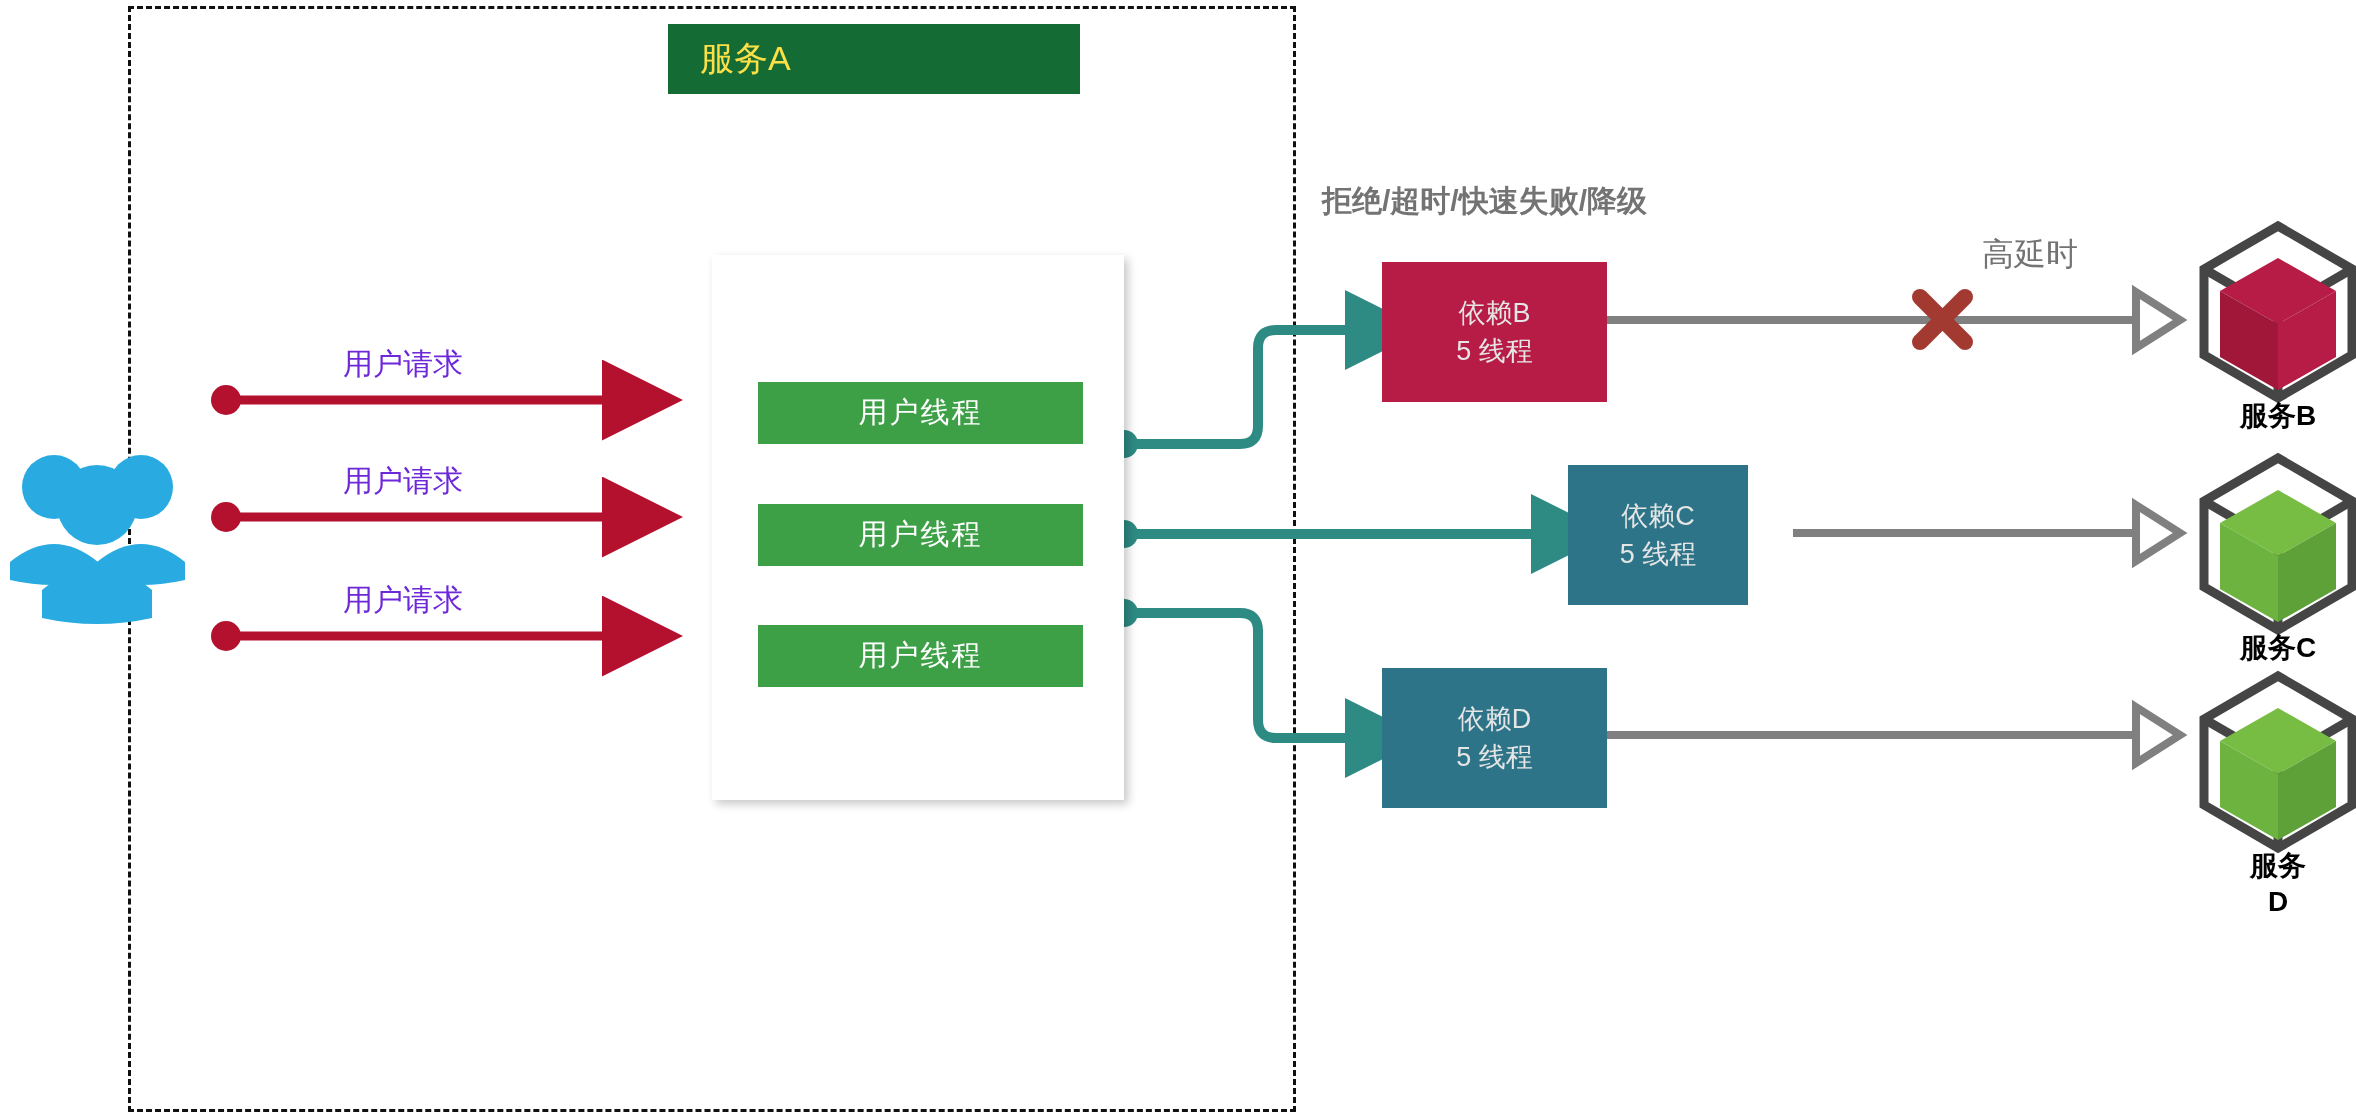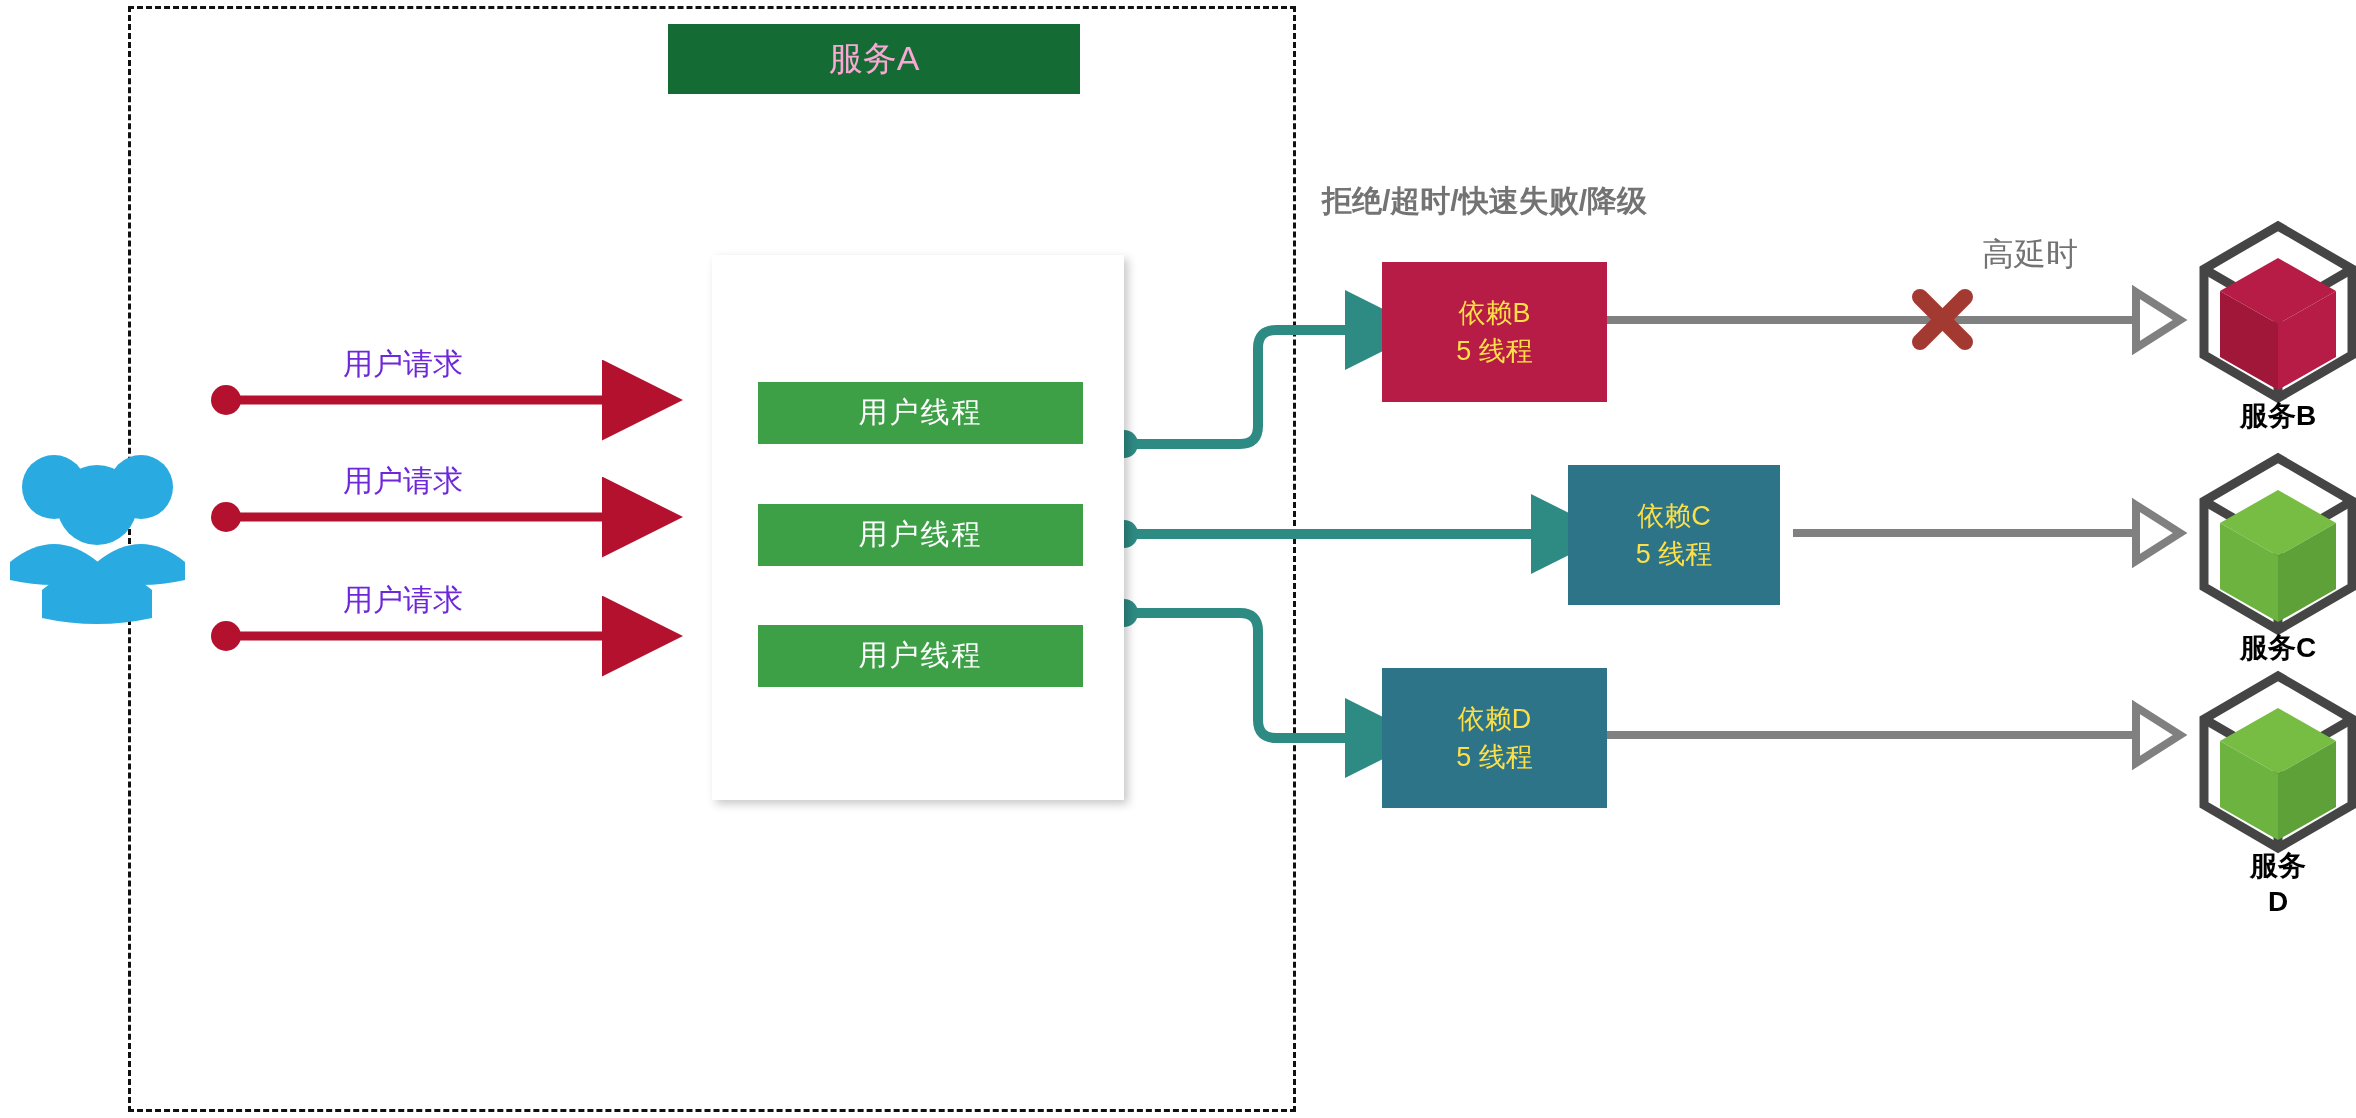--- a/index.html
+++ b/index.html
@@ -7,38 +7,38 @@
        font-family:"Liberation Sans","DejaVu Sans",sans-serif;}
   .stage{position:absolute;left:0;top:0;width:2356px;height:1118px;}
   .svg-layer{position:absolute;left:0;top:0;width:2356px;height:1118px;}
 
   
   .boundary{position:absolute;left:128px;top:6px;width:1168px;height:1106px;
             border:3px dashed #111111;box-sizing:border-box;}
 
   
   .svcA{position:absolute;left:668px;top:24px;width:412px;height:70px;
-        background:#146B33;color:#f9a8d4;font-size:34px;
-        display:flex;align-items:center;box-sizing:border-box;justify-content:center;}
+        background:#146B33;color:#fde047;font-size:34px;
+        display:flex;align-items:center;padding-left:32px;box-sizing:border-box;}
 
   
   .pool{position:absolute;left:712px;top:255px;width:412px;height:545px;
         background:#ffffff;box-shadow:4px 4px 9px rgba(0,0,0,0.22);}
   .thread{position:absolute;left:758px;width:325px;height:62px;
           background:#3DA047;color:#ffffff;font-size:29px;font-weight:normal;
           display:flex;align-items:center;justify-content:center;
           letter-spacing:2px;}
   .t1{top:382px;} .t2{top:504px;} .t3{top:625px;}
 
   
-  .dep{position:absolute;color:#fde047;font-size:27px;text-align:center;
+  .dep{position:absolute;color:#e5e5e5;font-size:27px;text-align:center;
        display:flex;flex-direction:column;align-items:center;
        justify-content:center;line-height:1.42;}
   .depB{left:1382px;top:262px;width:225px;height:140px;background:#B61C45;}
-  .depC{left:1568px;top:465px;width:212px;height:140px;background:#2E7489;}
+  .depC{left:1568px;top:465px;width:180px;height:140px;background:#2E7489;}
   .depD{left:1382px;top:668px;width:225px;height:140px;background:#2E7489;}
 
   
   .lbl{position:absolute;color:#737373;}
   .lbl-reject{left:1322px;top:181px;font-size:30px;font-weight:bold;}
   .lbl-latency{left:1982px;top:233px;font-size:32px;text-align:right;}
   .req{position:absolute;font-size:30px;color:#6d28d9;white-space:nowrap;}
   .req1{left:343px;top:344px;} .req2{left:343px;top:461px;} .req3{left:343px;top:580px;}
 
   

